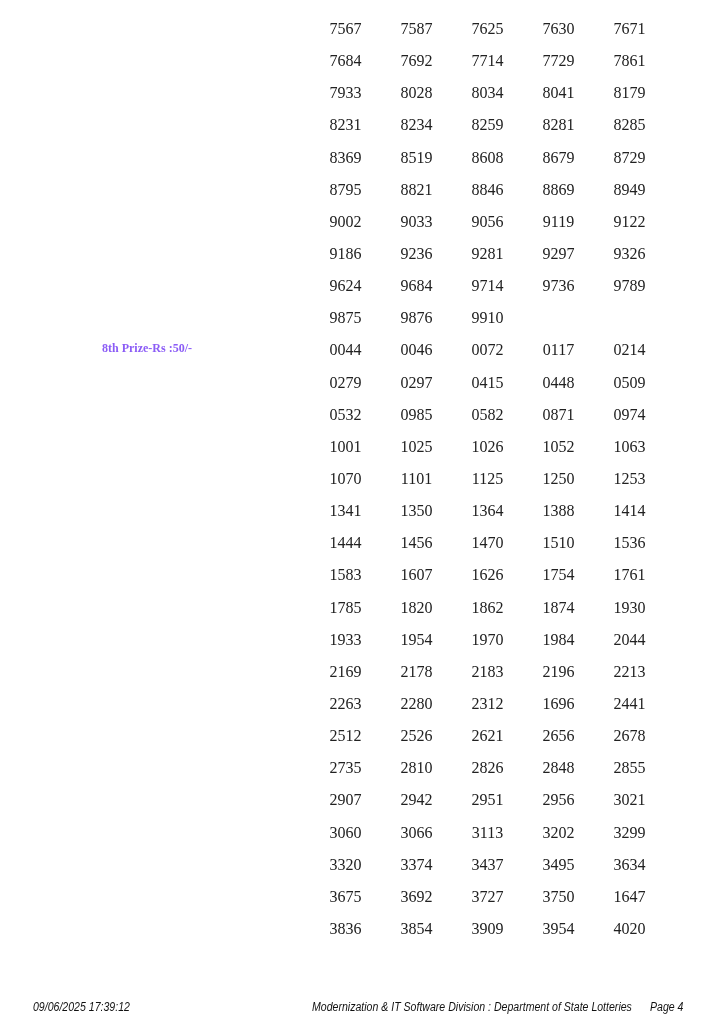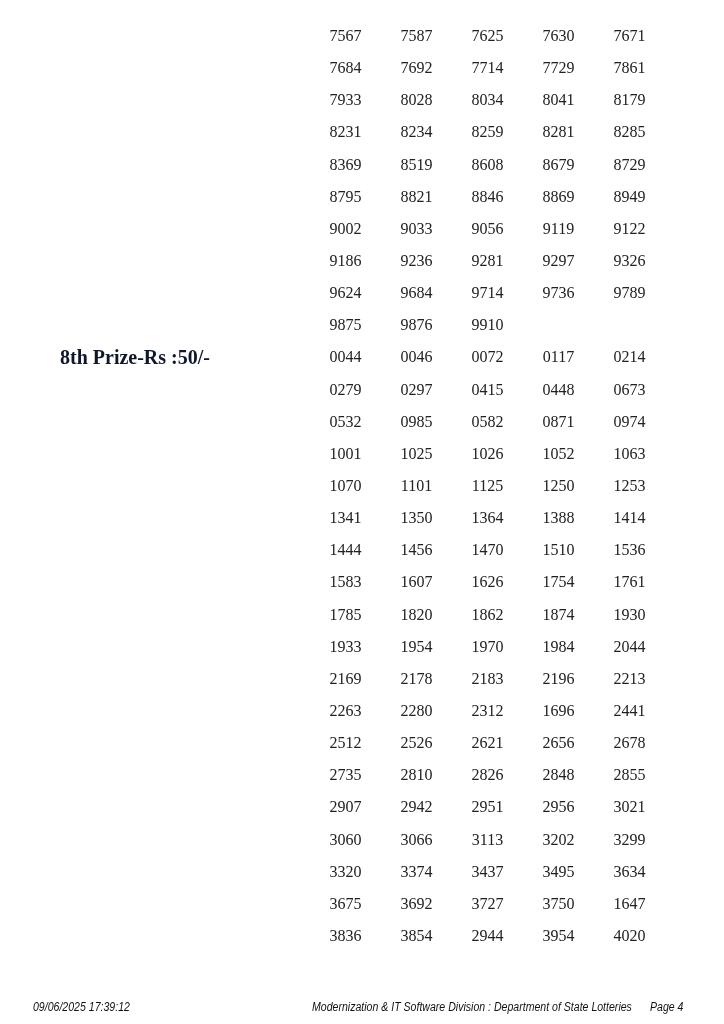--- a/index.html
+++ b/index.html
@@ -17,31 +17,30 @@
   }
   .grid {
     position: absolute;
     top: 20px;
     left: 0;
     width: 724px;
   }
   .row {
     display: flex;
     height: 32.15px;
-    align-items: center;
   }
   .label-cell {
     width: 310px;
-    padding-left: 60px;
+    padding-left: 102px;
     box-sizing: border-box;
     font-family: "Liberation Serif", serif;
-    font-size: 20px;
+    font-size: 12px;
     font-weight: 700;
     white-space: nowrap;
-    color: #0f172a;
+    color: #8b5cf6;
   }
   .num-cell {
     width: 71px;
     text-align: center;
     font-family: "Liberation Serif", serif;
     font-size: 16px;
     color: #212121;
   }
   .footer {
     position: absolute;
@@ -156,21 +155,21 @@
         <div class="num-cell">0072</div>
         <div class="num-cell">0117</div>
         <div class="num-cell">0214</div>
       </div>
       <div class="row">
         <div class="label-cell"></div>
         <div class="num-cell">0279</div>
         <div class="num-cell">0297</div>
         <div class="num-cell">0415</div>
         <div class="num-cell">0448</div>
-        <div class="num-cell">0673</div>
+        <div class="num-cell">0509</div>
       </div>
       <div class="row">
         <div class="label-cell"></div>
         <div class="num-cell">0532</div>
         <div class="num-cell">0985</div>
         <div class="num-cell">0582</div>
         <div class="num-cell">0871</div>
         <div class="num-cell">0974</div>
       </div>
       <div class="row">
@@ -290,21 +289,21 @@
         <div class="num-cell">3675</div>
         <div class="num-cell">3692</div>
         <div class="num-cell">3727</div>
         <div class="num-cell">3750</div>
         <div class="num-cell">1647</div>
       </div>
       <div class="row">
         <div class="label-cell"></div>
         <div class="num-cell">3836</div>
         <div class="num-cell">3854</div>
-        <div class="num-cell">2944</div>
+        <div class="num-cell">3909</div>
         <div class="num-cell">3954</div>
         <div class="num-cell">4020</div>
       </div>
     </div>
 
   <div class="footer">
     <span class="ts">09/06/2025 17:39:12</span>
     <span class="mid">Modernization &amp; IT Software Division : Department of State Lotteries</span>
     <span class="pgnum">Page 4</span>
   </div>

